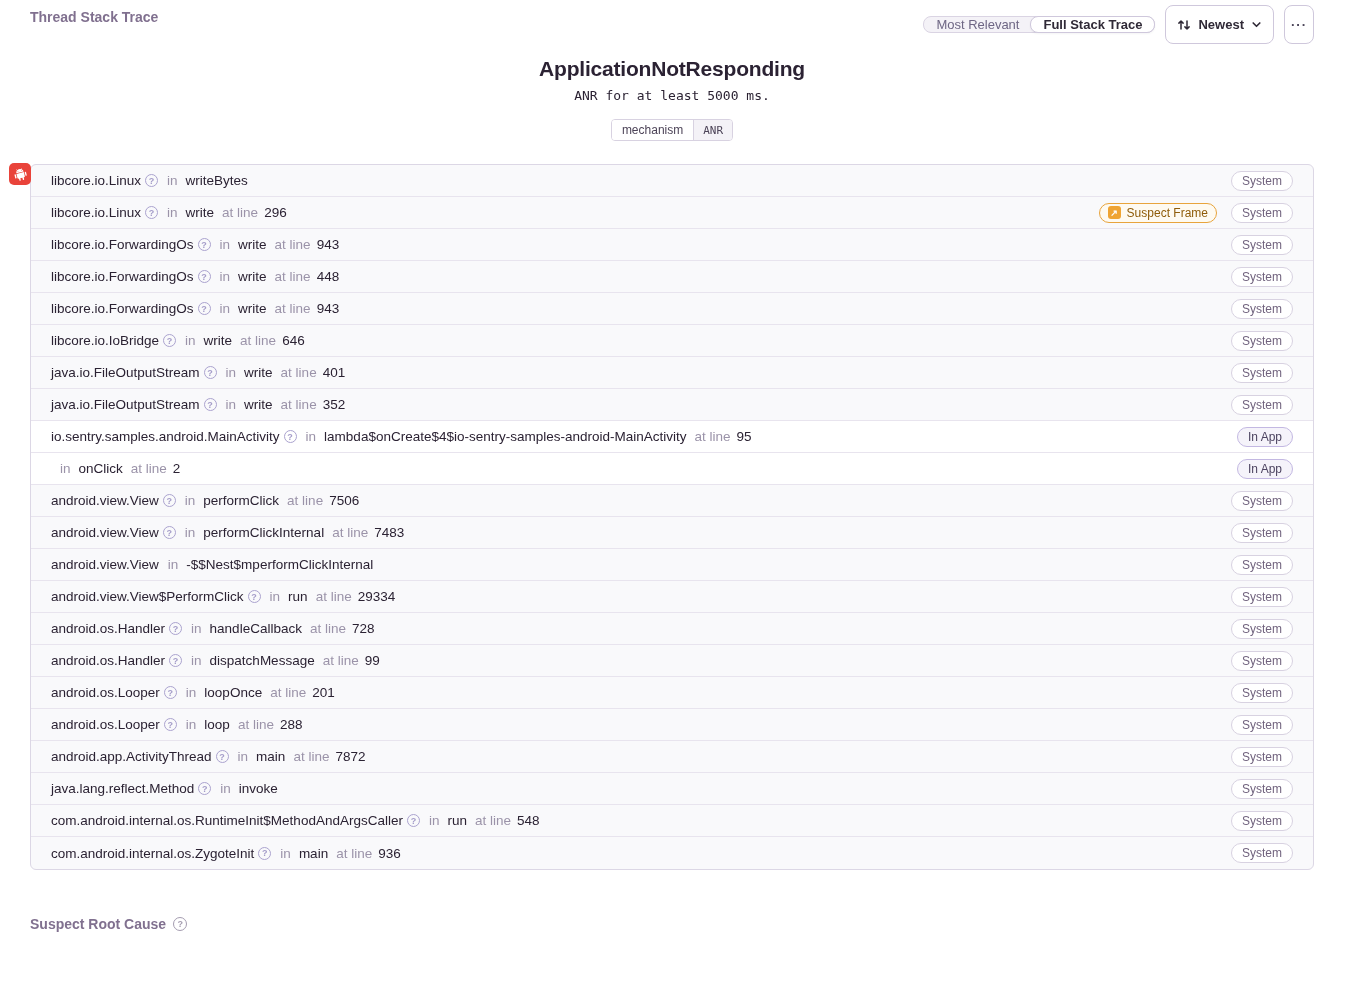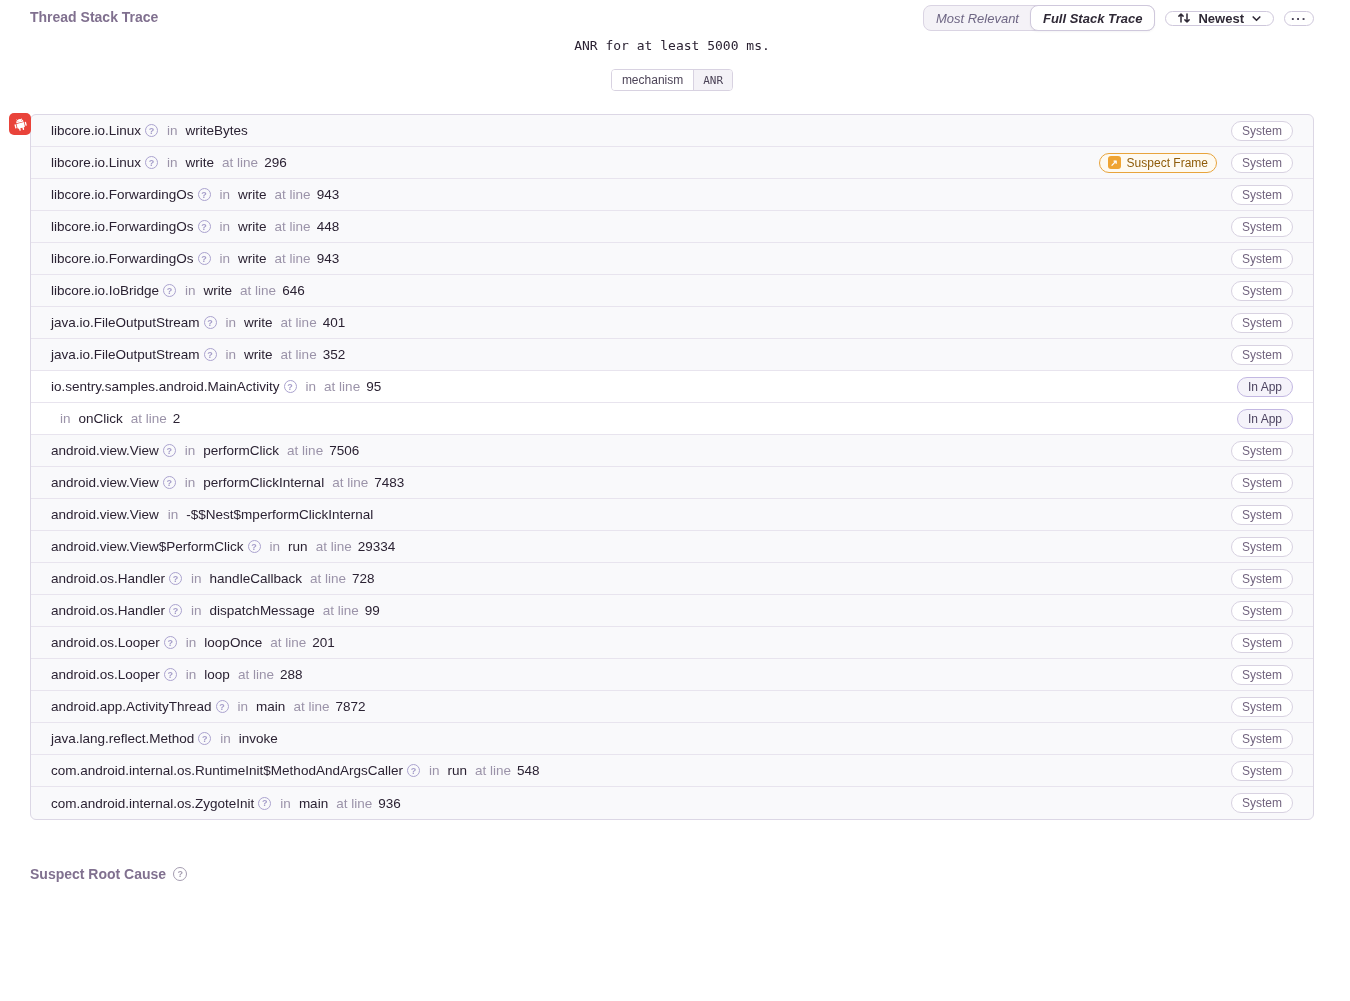--- a/index.html
+++ b/index.html
@@ -5,24 +5,24 @@
   * { margin:0; padding:0; box-sizing:border-box; }
   html,body { width:1350px; height:1001px; background:#ffffff; overflow:hidden;
     font-family:"Liberation Sans", sans-serif; color:#2b2233; }
   .page { padding:5px 36px 0 30px;text-align:center; }
 
   
   .header-row { display:flex; justify-content:space-between; align-items:flex-start; }
   .section-title { font-size:14px; font-weight:700; color:#80708f; padding-top:4px; }
 
   .toolbar { display:flex; align-items:center; gap:10px; }
-  .seg-control { display:flex; background:#f4f2f7; border:1px solid #dad4e3; border-radius:8px; height:26px;font-style:italic; }
+  .seg-control { display:flex; background:#f4f2f7; border:1px solid #dad4e3; border-radius:8px; height:17px; }
   .seg { display:flex; align-items:center; padding:0 12px; font-size:13px; color:#6e6684; border-radius:8px; cursor:default; white-space:nowrap; }
   .seg.active { margin:-1px; background:#fff; border:1px solid #cfc8dc; font-weight:700; color:#2f2936; box-shadow:0 1px 2px rgba(43,34,51,.05); }
-  .btn { display:flex; align-items:center; gap:7px; height:15px; padding:0 11px; background:#fff;
+  .btn { display:flex; align-items:center; gap:7px; height:39px; padding:0 11px; background:#fff;
     border:1px solid #cfc8dc; border-radius:8px; font-size:13px; font-weight:700; color:#2f2936; white-space:nowrap; }
   .btn .chev { display:flex; }
   .more-btn { justify-content:center; width:30px; padding:0; letter-spacing:1px; color:#4a4458; }
 
   .error-title { margin-top:13px; font-size:21px; font-weight:700; color:#2b2233; letter-spacing:-.2px; }
   .error-subtitle { margin-top:7px; font-family:"DejaVu Sans Mono", monospace; font-size:13px; color:#2b2233; }
 
   .tag-pill { display:inline-flex; margin-top:16px; height:22px; border:1px solid #d8d2e1; border-radius:4px; overflow:hidden; font-size:12px; }
   .tag-key { display:flex; align-items:center; padding:0 10px; background:#fff; color:#4d4458; }
   .tag-val { display:flex; align-items:center; padding:0 9px; background:#f4f2f7; border-left:1px solid #d8d2e1;
@@ -90,20 +90,21 @@
           </svg>
         </span>
       </div>
 
       <div class="btn more-btn">
         <span>···</span>
       </div>
     </div>
   </div>
 
+  <div class="error-title">ApplicationNotResponding</div>
   <div class="error-subtitle">ANR for at least 5000 ms.</div>
 
   <div class="tag-pill">
     <span class="tag-key">mechanism</span>
     <span class="tag-val">ANR</span>
   </div>
 
   <div class="stack-container">
     <div class="platform-icon">
       <svg width="15" height="15" viewBox="0 0 24 24" fill="#ffffff">
@@ -192,20 +193,21 @@
         <span class="func">write</span>
         <span class="muted atline-label">at line</span>
         <span class="lineno">352</span>
         <span class="spacer"></span>
         <span class="badge system">System</span>
       </div>
       <div class="frame-row in-app">
         <span class="module">io.sentry.samples.android.MainActivity</span>
         <span class="hint">?</span>
         <span class="muted in-label">in</span>
+        <span class="func">lambda$onCreate$4$io-sentry-samples-android-MainActivity</span>
         <span class="muted atline-label">at line</span>
         <span class="lineno">95</span>
         <span class="spacer"></span>
         <span class="badge inapp">In App</span>
       </div>
       <div class="frame-row in-app">
         <span class="muted in-label">in</span>
         <span class="func">onClick</span>
         <span class="muted atline-label">at line</span>
         <span class="lineno">2</span>

